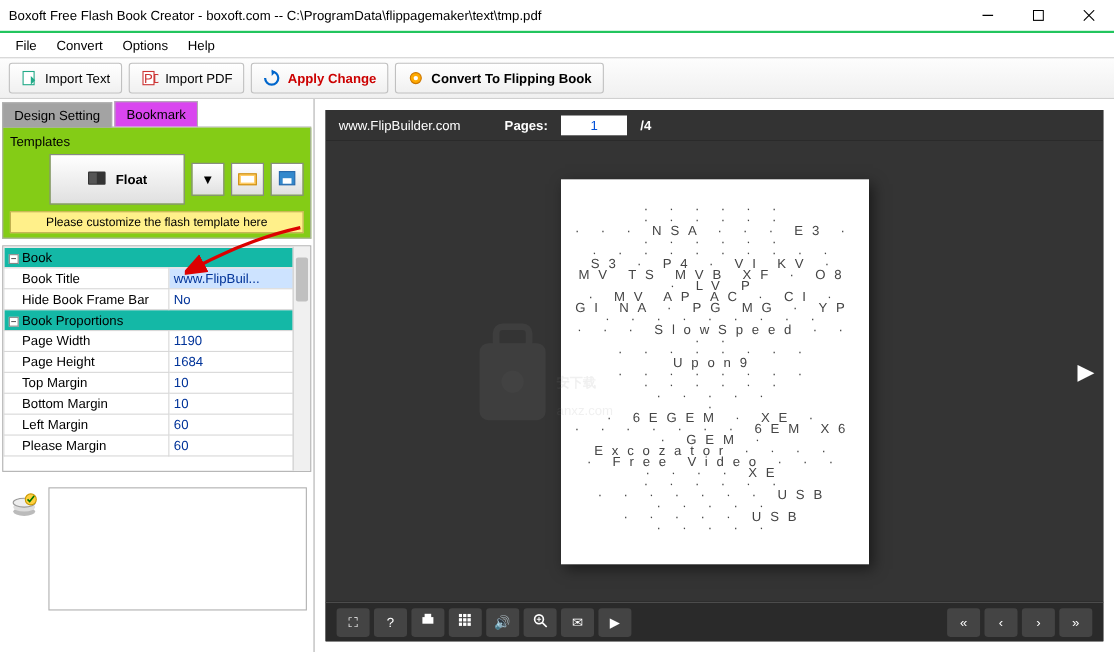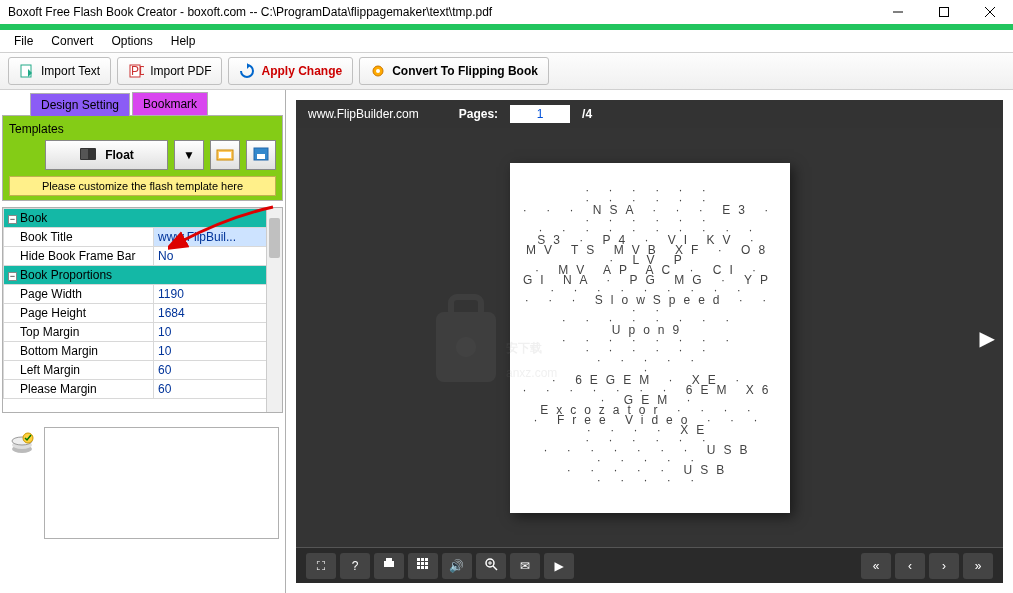--- a/index.html
+++ b/index.html
@@ -1,41 +1,41 @@
 <!DOCTYPE html>
 <html><head>
 <meta charset="utf-8">
 <style>
 * { box-sizing: border-box; margin: 0; padding: 0; font-family: "Segoe UI", Tahoma, sans-serif; font-size: 12px; }
 body { width: 1013px; height: 593px; background: #fff; overflow: hidden; }
 
-.titlebar { height: 30px; background: #fff; display: flex; align-items: center; padding-left: 8px; border-bottom: 6px solid #22c55e; }
+.titlebar { height: 30px; background: #fff; display: flex; align-items: center; padding-left: 8px; border-bottom: 2px solid #22c55e; }
 .titlebar .title { flex: 1; font-size: 12px; color: #000; }
 .titlebar .winbtns { display: flex; }
 .titlebar .winbtn { width: 46px; height: 30px; display: flex; align-items: center; justify-content: center; color: #000; }
 
 .menubar { height: 22px; display: flex; align-items: center; padding: 0 6px; gap: 2px; }
 .menubar span { padding: 2px 8px; }
 
 .toolbar { height: 38px; display: flex; align-items: center; padding: 4px 8px; gap: 6px; border-top: 1px solid #d0d0d0; border-bottom: 1px solid #d0d0d0; background: linear-gradient(#fdfdfd, #f0f0f0); }
 .tbtn { height: 28px; display: flex; align-items: center; gap: 6px; padding: 0 10px; border: 1px solid #c0c0c0; border-radius: 3px; background: linear-gradient(#fff,#f0f0f0); cursor: pointer; }
 .tbtn.red { color: #c00; font-weight: bold; }
 .tbtn .ic { width: 16px; height: 16px; display: inline-block; }
 
 .workspace { display: flex; height: calc(593px - 30px - 22px - 38px); }
 
 .leftpane { width: 286px; border-right: 1px solid #b0b0b0; display: flex; flex-direction: column; padding: 2px;}
 .tabs { display: flex; border-bottom: 1px solid #b0b0b0; }
 .tab { padding: 4px 10px; border: 1px solid #b0b0b0; border-bottom: none; background: #d946ef; margin-right: 2px; cursor: pointer; }
-.tab.active { background: #8b5cf6; position: relative; top: 1px; margin-left: 28px; }
+.tab.active { background: #a3a3a3; position: relative; top: 1px; }
 
 .templates { padding: 6px 6px 4px 6px; border: 1px solid #b0b0b0; border-top: none; background:#84cc16; }
 .templates-label { font-size: 12px; margin-bottom: 4px; }
 .templates-row { display: flex; gap: 6px; align-items: center; }
-.float-btn { flex: 1; height: 30px; border: 1px solid #888; background: linear-gradient(#fff,#e0e0e0); font-weight: bold; font-size: 14px; display:flex; align-items:center; justify-content:center; gap:8px;margin-left:36px;}
+.float-btn { flex: 1; height: 46px; border: 1px solid #888; background: linear-gradient(#fff,#e0e0e0); font-weight: bold; font-size: 14px; display:flex; align-items:center; justify-content:center; gap:8px;margin-left:36px;}
 .small-btn { width: 30px; height: 30px; border: 1px solid #888; background: linear-gradient(#fff,#e0e0e0); display:flex; align-items:center; justify-content:center;}
 .customize-bar { margin-top: 6px; padding: 3px 0; background: #fff08a; border: 1px solid #c0b050; text-align: center; font-size: 11px; }
 
 .propgrid { margin-top: 6px; border: 1px solid #b0b0b0; flex: 0 0 auto; height: 206px; overflow: hidden; position: relative; background:#fff;}
 .propgrid table { width: 100%; border-collapse: collapse; }
 .propgrid td { border: 1px solid #d8d8d8; padding: 2px 4px; height: 16px; font-size: 12px; white-space: nowrap; overflow: hidden; }
 .propgrid .cat { background: #14b8a6; font-weight: normal; }
 .propgrid .val { color: #003399; }
 .propgrid .name { width: 150px; }
 .propgrid .indent { padding-left: 16px; }

